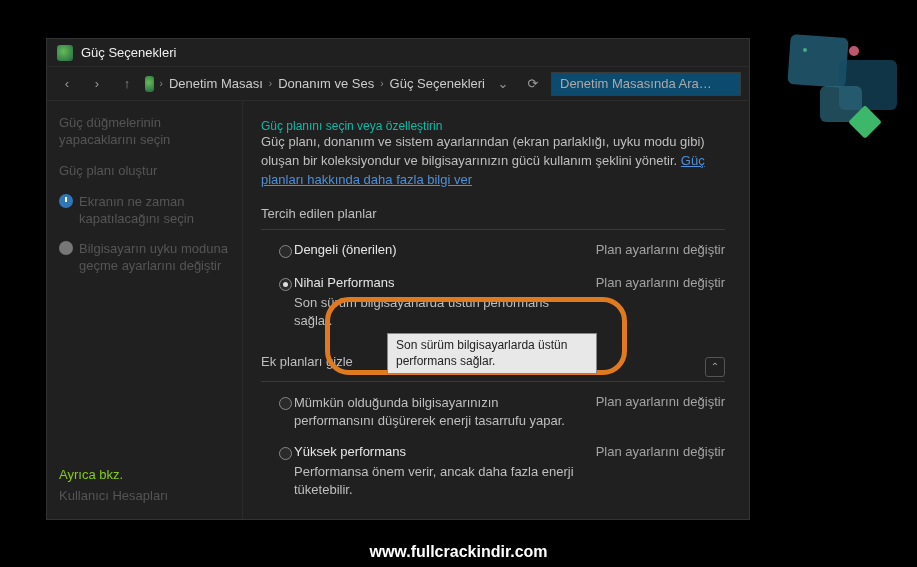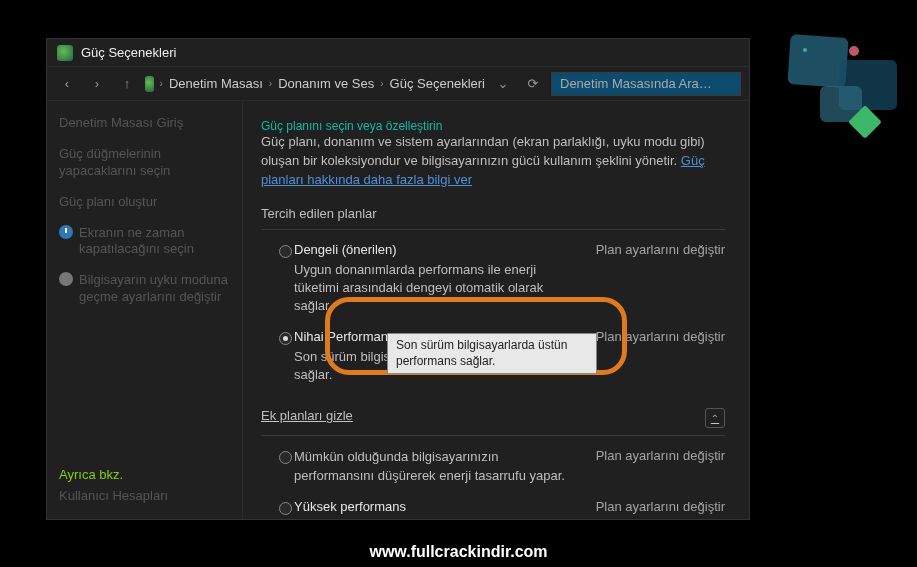--- a/index.html
+++ b/index.html
@@ -135,21 +135,21 @@
     left: 340px; top: 294px;
     background:#e8e8e8;
     color:#222;
     border:1px solid #888;
     padding:4px 8px;
     font-size:12px;
     line-height:1.3;
     max-width:210px;
     z-index:6;
   }
-  .extra-row { display:flex; align-items:flex-start; gap:6px; margin: 12px 0 4px 0; text-decoration: underline; }
+  .extra-row { display:flex; align-items:flex-end; gap:6px; margin: 12px 0 4px 0; }
   .expand-btn { width:20px; height:20px; margin-left:auto; border:1px solid #555; border-radius:3px; display:flex; align-items:center; justify-content:center; color:#aaa; font-size:10px; cursor:pointer; }
   .footer-url {
     position:absolute;
     left:0; right:0;
     bottom: 6px;
     text-align:center;
     color:#fff;
     font-size:16px;
     font-weight:600;
   }
@@ -186,21 +186,20 @@
       <span class="chev">›</span>
       <span class="crumb">Güç Seçenekleri</span>
     </div>
     <div class="nav-btn">⌄</div>
     <div class="nav-btn">⟳</div>
     <div class="search">Denetim Masasında Ara…</div>
   </div>
 
   <div class="body">
     <div class="sidebar">
-      <div class="side-link">Denetim Masası Giriş</div>
       <div class="side-link">Güç düğmelerinin yapacaklarını seçin</div>
       <div class="side-link">Güç planı oluştur</div>
       <div class="side-link withicon">
         <span class="side-icon-clock"></span>
         <span>Ekranın ne zaman kapatılacağını seçin</span>
       </div>
       <div class="side-link withicon">
         <span class="side-icon-moon"></span>
         <span>Bilgisayarın uyku moduna geçme ayarlarını değiştir</span>
       </div>
@@ -216,21 +215,20 @@
         <span>Güç planı, donanım ve sistem ayarlarından (ekran parlaklığı, uyku modu gibi) oluşan bir koleksiyondur ve bilgisayarınızın gücü kullanım şeklini yönetir. </span><a>Güç planları hakkında daha fazla bilgi ver</a>
       </div>
 
       <div class="section-label">Tercih edilen planlar</div>
       <hr class="divider">
 
       <div class="plan">
         <div class="radio"></div>
         <div class="plan-body">
           <div class="plan-title">Dengeli (önerilen)</div>
-          <div class="plan-desc">Uygun donanımlarda performans ile enerji tüketimi arasındaki dengeyi otomatik olarak sağlar.</div>
         </div>
         <span class="plan-link">Plan ayarlarını değiştir</span>
       </div>
 
       <div class="plan">
         <div class="radio sel"></div>
         <div class="plan-body">
           <div class="plan-title">Nihai Performans</div>
           <div class="plan-desc">Son sürüm bilgisayarlarda üstün performans sağlar.</div>
         </div>

